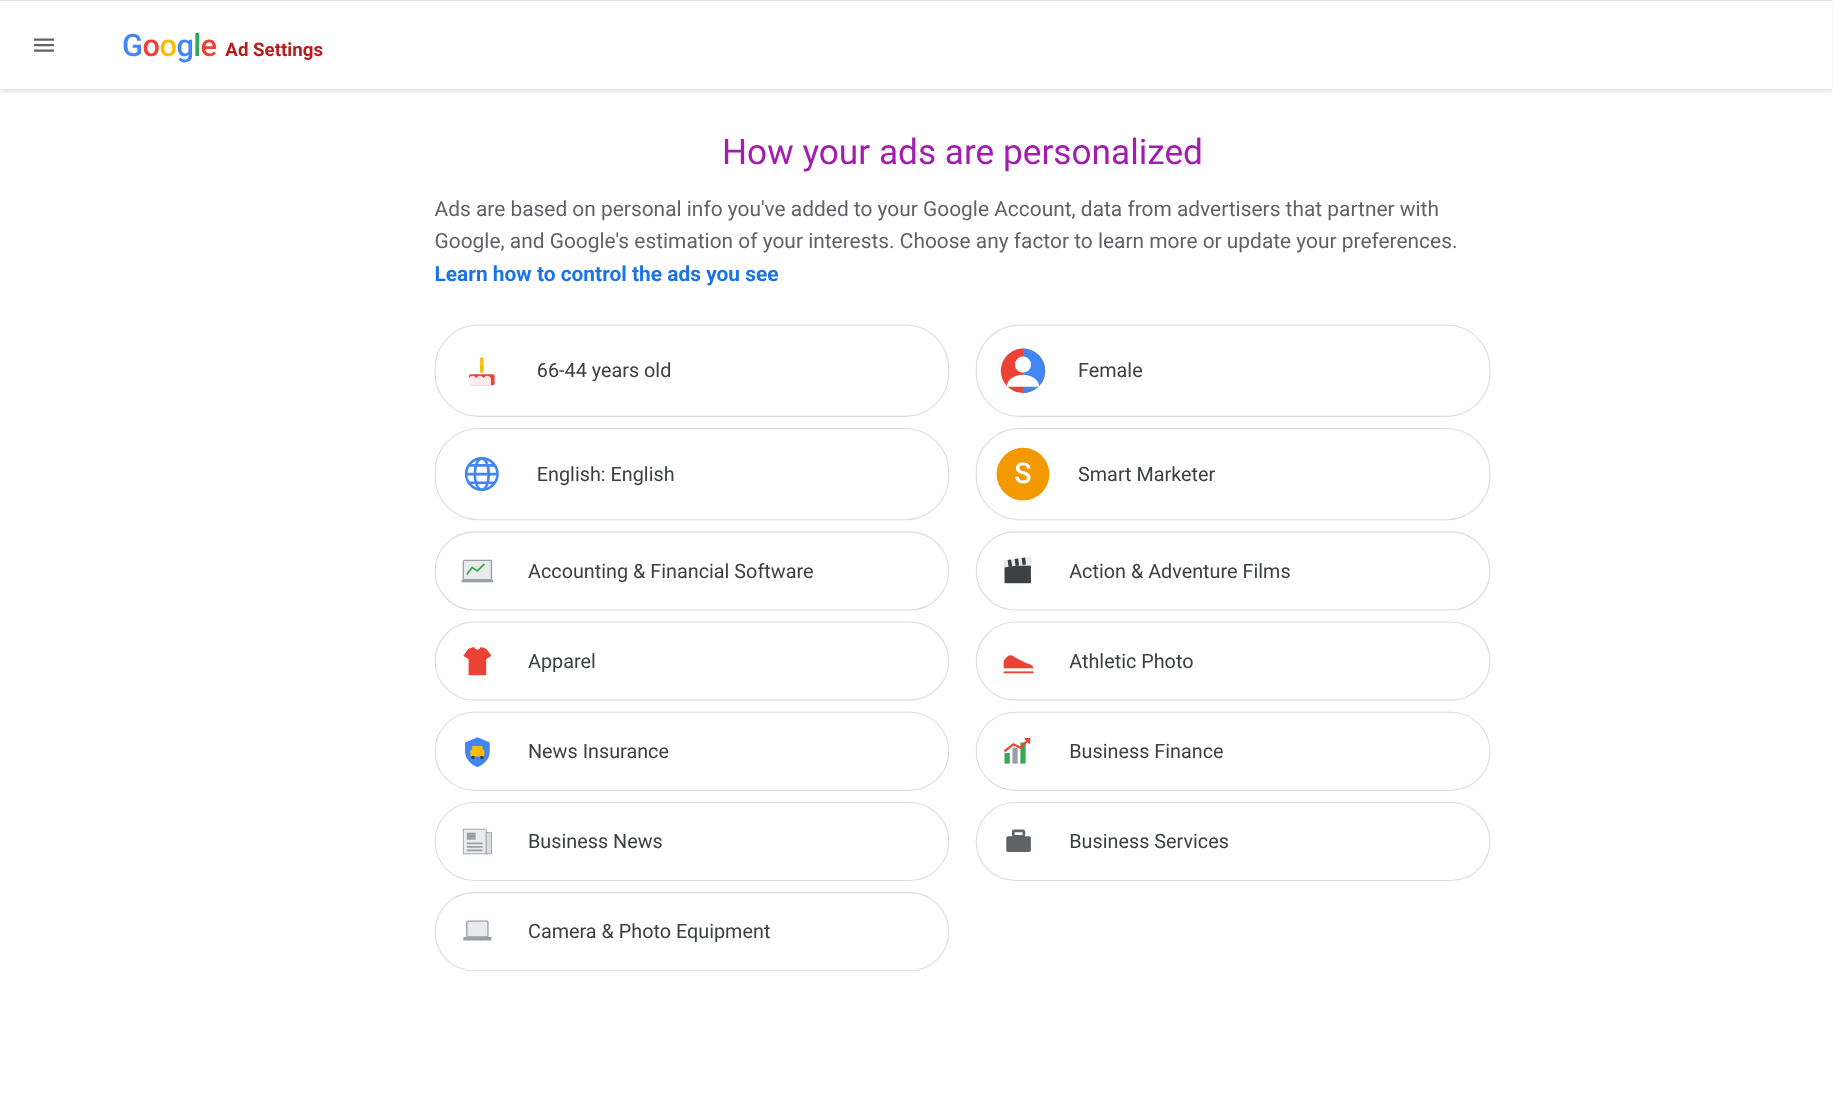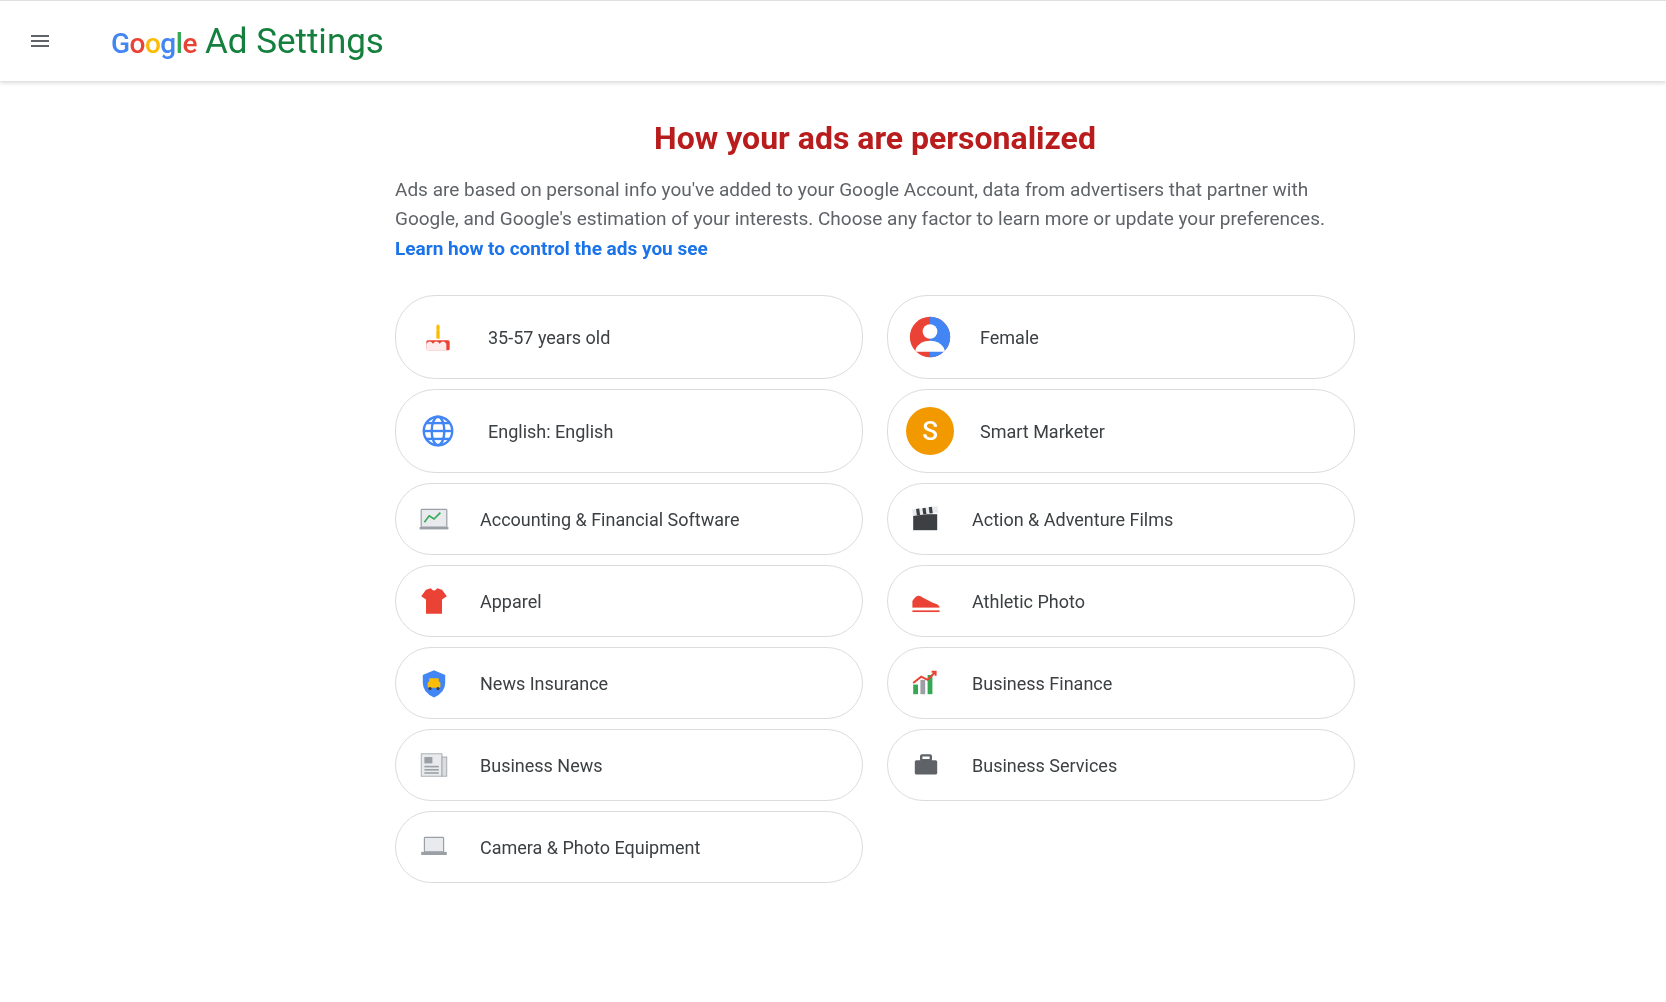--- a/index.html
+++ b/index.html
@@ -22,25 +22,25 @@
     background:#fff;
     position:relative;
     z-index:2;
   }
   .menu-btn{
     width:48px;height:48px;border:none;background:none;display:flex;align-items:center;justify-content:center;cursor:pointer;border-radius:50%;margin-right:8px;
   }
   .logo-wrap{display:flex;align-items:baseline;gap:8px;}
   .google-logo{font-size:28px;font-weight:500;letter-spacing:-0.5px;margin-left:39px;}
   .g1{color:#4285F4;} .g2{color:#EA4335;} .g3{color:#FBBC05;} .g4{color:#4285F4;} .g5{color:#34A853;} .g6{color:#EA4335;}
-  .product-name{font-size:35px;color:#15803d;font-weight:400;}
+  .product-name{font-size:17px;color:#b91c1c;font-weight:700;}
 
   
   .main{width:960px;margin-left:395px;padding-top:24px;}
-  h1{font-size:32px;font-weight:700;color:#b91c1c;text-align:center;margin:14px 0 18px 0;}
+  h1{font-size:32px;font-weight:400;color:#a21caf;text-align:center;margin:14px 0 18px 0;}
   .desc{font-size:19px;line-height:1.55;color:#5f6368;margin:0 0 32px 0;}
   .desc a{color:var(--link);text-decoration:none;font-weight:700;}
 
   .chips{display:grid;grid-template-columns:1fr 1fr;gap:10px 24px;}
   .chip{
     border:1px solid var(--border);
     border-radius:40px;
     height:70px;
     display:flex;
     align-items:center;
@@ -86,21 +86,21 @@
     <div class="chip tall">
       <span class="icon">
         <svg viewBox="0 0 48 48" width="40" height="40">
           <rect x="10" y="28" width="28" height="12" rx="2" fill="#EA4335"></rect>
           <path d="M10 32 q4 -5 8 0 q4 -5 8 0 q4 -5 8 0 v8 h-24z" fill="#fff" opacity="0.9"></path>
           <rect x="10" y="28" width="28" height="12" rx="2" fill="none"></rect>
           <rect x="22" y="16" width="4" height="10" fill="#FBBC05"></rect>
           <ellipse cx="24" cy="13" rx="2" ry="4" fill="#FBBC05"></ellipse>
         </svg>
       </span>
-      <span class="label">35-57 years old</span>
+      <span class="label">66-44 years old</span>
     </div>
 
     <div class="chip tall">
       <span class="icon">
         <svg viewBox="0 0 48 48" width="44" height="44">
           <circle cx="24" cy="24" r="22" fill="#EA4335"></circle>
           <path d="M24 2 a22 22 0 0 1 0 44z" fill="#4285F4"></path>
           <circle cx="24" cy="18" r="8" fill="#fff"></circle>
           <path d="M8 40a16 12 0 0 1 32 0z" fill="#fff"></path>
         </svg>

